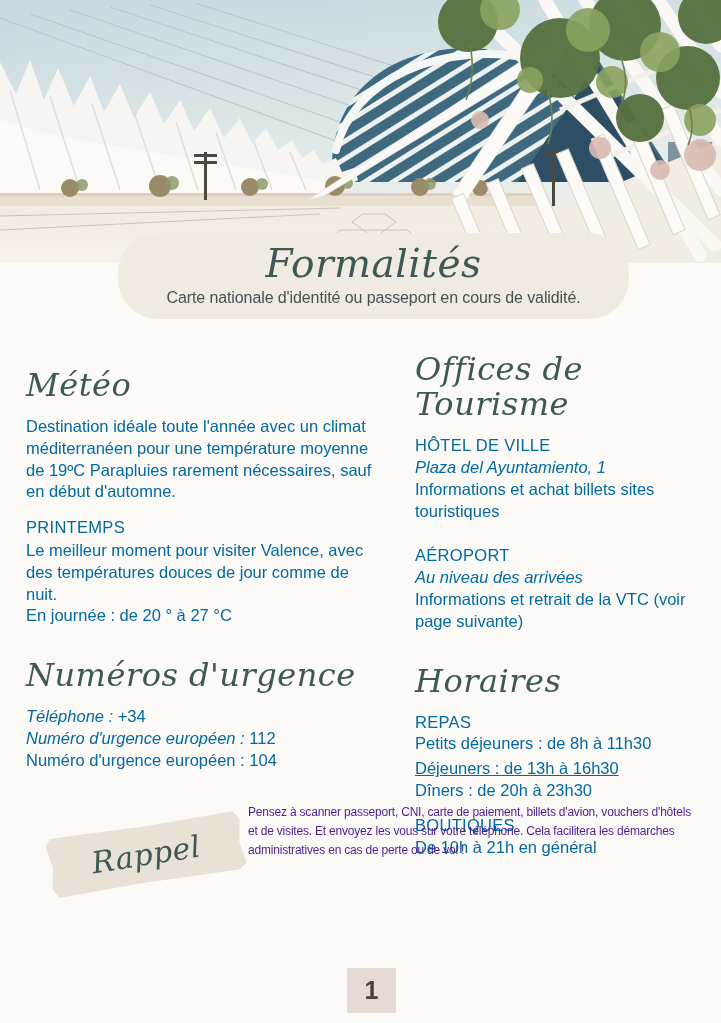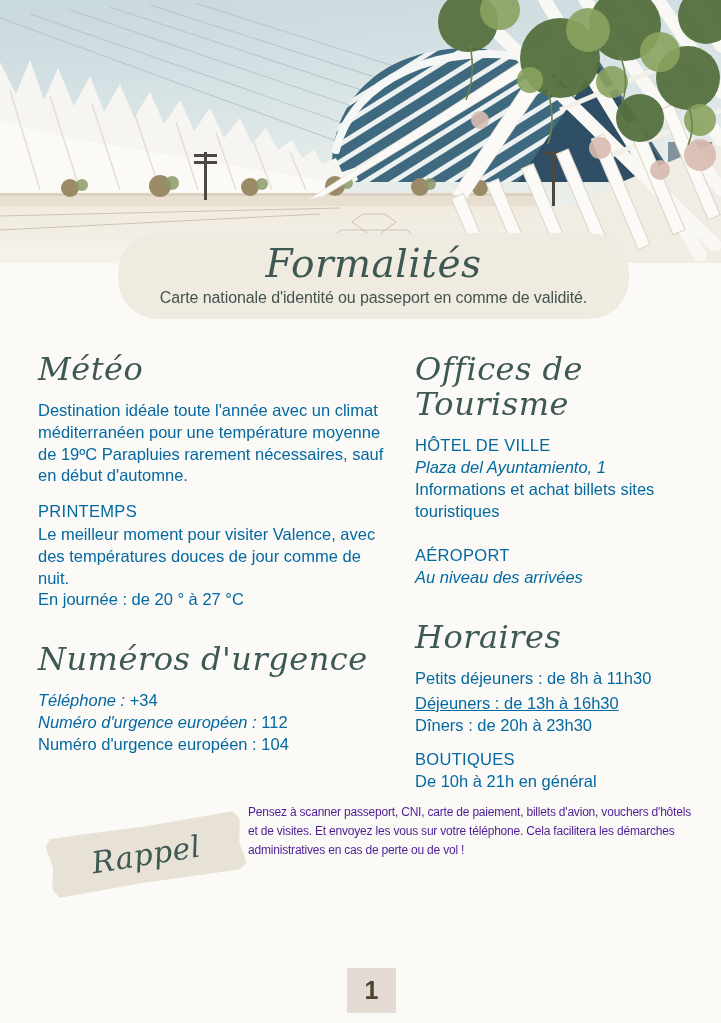--- a/index.html
+++ b/index.html
@@ -22,21 +22,21 @@
   }
 
   .card{
     position:absolute;left:118px;top:233px;width:511px;height:86px;
     background:#F0EBE1;border-radius:40px;text-align:center;
   }
   .card h1{margin:11px 0 0;font-size:39px;line-height:1.05;}
   .card p{margin:4px 14px 0;font-size:16px;color:#43534F;letter-spacing:-0.1px;}
 
   .col{position:absolute;top:352px;}
-  .col-left{left:38px;width:350px;}
+  .col-left{left:26px;width:350px;margin-top:16px;}
   .col-right{left:415px;width:296px;}
 
   h2.script{font-size:32px;margin:0 0 13px;line-height:1.1;}
 
   .body, .upper, .it-line{
     color:#0369a1;font-size:16.5px;line-height:1.32;margin:0;
   }
   .body{margin-bottom:9px;}
   .upper{margin:14px 0 1px;letter-spacing:.3px;}
   .it{font-style:italic;}
@@ -233,21 +233,21 @@
           <path d="M620 55 q10 26 2 48"></path>
           <path d="M688 105 q8 22 0 40"></path>
         </g>
       </g>
     </g>
   </svg>
 </div>
 
 <section class="card">
   <h1 class="script">Formalités</h1>
-  <p>Carte nationale d'identité ou passeport en comme de validité.</p>
+  <p>Carte nationale d'identité ou passeport en cours de validité.</p>
 </section>
 
 <section class="col col-left">
   <h2 class="script">Météo</h2>
   <p class="body">Destination idéale toute l'année avec un climat méditerranéen pour une température moyenne de 19ºC Parapluies rarement nécessaires, sauf en début d'automne.</p>
   <p class="upper">PRINTEMPS</p>
   <p class="body tight">Le meilleur moment pour visiter Valence, avec des températures douces de jour comme de nuit.</p>
   <p class="body tight">En journée : de 20 ° à 27 °C</p>
 
   <div class="block-gap">
@@ -263,24 +263,26 @@
 
   <div class="entry">
     <p class="body name tight">HÔTEL DE VILLE</p>
     <p class="body detail tight">Plaza del Ayuntamiento, 1</p>
     <p class="body info tight">Informations et achat billets sites touristiques</p>
   </div>
 
   <div class="entry">
     <p class="body name tight">AÉROPORT</p>
     <p class="body detail tight">Au niveau des arrivées</p>
+    <p class="body info tight">Informations et retrait de la VTC (voir page suivante)</p>
   </div>
 
   <div class="block-gap">
     <h2 class="script">Horaires</h2>
+    <p class="upper tight" style="margin-top:0">REPAS</p>
     <div class="repas-lines">
       <p class="body tight">Petits déjeuners : de 8h à 11h30</p>
       <p class="body tight gap">Déjeuners : de 13h à 16h30</p>
       <p class="body tight">Dîners : de 20h à 23h30</p>
     </div>
     <p class="upper tight boutiques">BOUTIQUES</p>
     <p class="body tight">De 10h à 21h en général</p>
   </div>
 </section>
 

